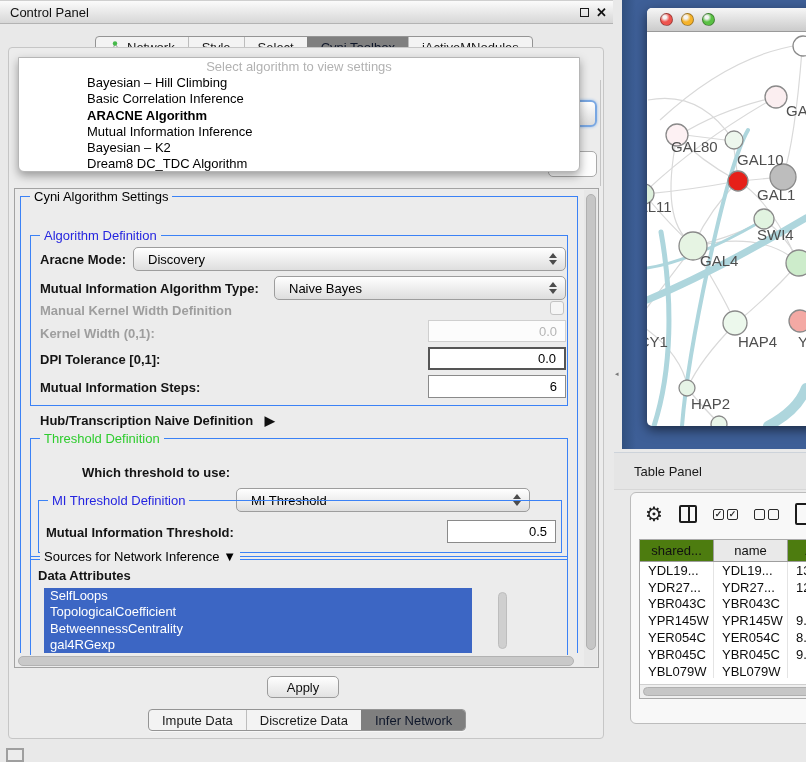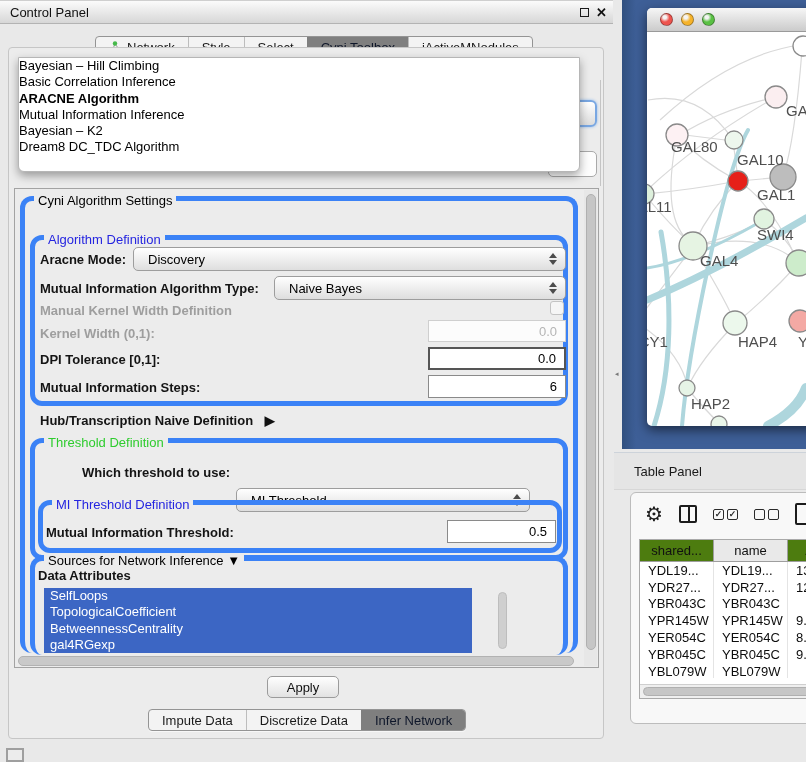--- a/index.html
+++ b/index.html
@@ -19,33 +19,33 @@
   .seg:first-child { border-left:none; }
   .seg.selected { background:#7f7f7f; color:#0f172a; border-left-color:#7f7f7f; }
   .net-ico { width:13px; height:14px; margin-right:5px; }
   #content-panel { left:8px; top:47px; width:596px; height:692px; background:#ececec;
     border:1px solid #c6c6c6; border-radius:4px; }
   
   #algo-popup { left:18px; top:57px; width:562px; height:115px; background:#fff;
     border:1px solid #b6b6b6; border-radius:0 0 6px 6px; box-shadow:0 4px 10px rgba(0,0,0,.35); z-index:40;
     font-size:13px; overflow:hidden; }
   .popup-placeholder { text-align:center; color:#b2b2b2; height:17px; line-height:17px; }
-  .popup-item { height:16.3px; line-height:16.3px; padding-left:0; color:#000; white-space:nowrap; }
+  .popup-item { height:16.3px; line-height:16.3px; padding-left:21px; color:#000; white-space:nowrap;margin-left:47px; }
   .popup-item.bold { font-weight:bold; }
   
   .frag-combo { left:548px; top:100px; width:49px; height:27px; border:2px solid #79a7e2; border-radius:6px;
     background:linear-gradient(#fff,#dcdcdc); box-shadow:0 0 3px #8db7ea; z-index:10; }
   .frag-field { left:548px; top:151px; width:49px; height:26px; border:1px solid #a9a9a9; border-radius:5px; background:#fdfdfd; z-index:10; }
   .frag-line  { left:600px; top:80px; width:1px; height:106px; background:#c4c4c4; z-index:9; }
   
   #scrollpane { left:14px; top:188px; width:585px; height:480px; border:1px solid #a3a3a3; background:#ececec; }
   .vscroll-track { left:584px; top:190px; width:13px; height:476px; background:#e7e7e7; }
   .vscroll-thumb { left:586px; top:194px; width:10px; height:456px; background:#c6c6c6; border:1px solid #b0b0b0; border-radius:6px; }
   .hscroll-thumb { left:18px; top:656px; width:556px; height:10px; background:#c9c9c9; border:1px solid #b2b2b2; border-radius:6px; }
-  .groupbox { border:5px solid #3b82f6; border-radius:12px; }
+  .groupbox { border:1px solid #3b82f6; border-radius:0; }
   .grouplabel { position:absolute; top:-8px; left:9px; background:#ececec; padding:0 4px; font-size:13px; white-space:nowrap; }
   .lbl { position:absolute; font-size:13px; font-weight:bold; color:#141414; white-space:nowrap; }
   .lbl.dis { color:#9e9e9e; }
   .combo { position:absolute; border:1px solid #9d9d9d; border-radius:5px; background:linear-gradient(#ffffff,#dedede);
     display:flex; align-items:center; font-size:13px; padding:0 8px 0 14px; color:#000; }
   .stepper { margin-left:auto; display:flex; flex-direction:column; gap:2px; align-items:center; }
   .tri-up { width:0; height:0; border-left:4px solid transparent; border-right:4px solid transparent; border-bottom:5px solid #4c4c4c; }
   .tri-dn { width:0; height:0; border-left:4px solid transparent; border-right:4px solid transparent; border-top:5px solid #4c4c4c; }
   .field { position:absolute; background:#fff; font-size:13px; display:flex; align-items:center;
     justify-content:flex-end; padding-right:8px; color:#000; }
@@ -125,20 +125,21 @@
     </div>
   </div>
 
 <div class="abs" id="content-panel"></div>
 
 <div class="abs frag-line"></div>
 <div class="abs frag-combo"></div>
 <div class="abs frag-field"></div>
 
 <div class="abs" id="algo-popup">
+  <div class="popup-placeholder">Select algorithm to view settings</div>
   <div id="popup-items">
       <div class="popup-item">Bayesian – Hill Climbing</div>
       <div class="popup-item">Basic Correlation Inference</div>
       <div class="popup-item bold">ARACNE Algorithm</div>
       <div class="popup-item">Mutual Information Inference</div>
       <div class="popup-item">Bayesian – K2</div>
       <div class="popup-item">Dream8 DC_TDC Algorithm</div>
     </div>
 </div>
 

